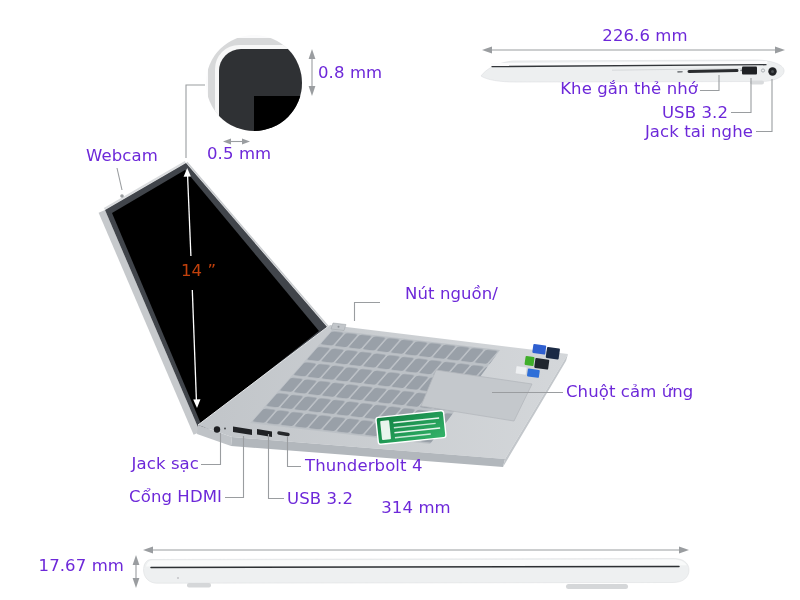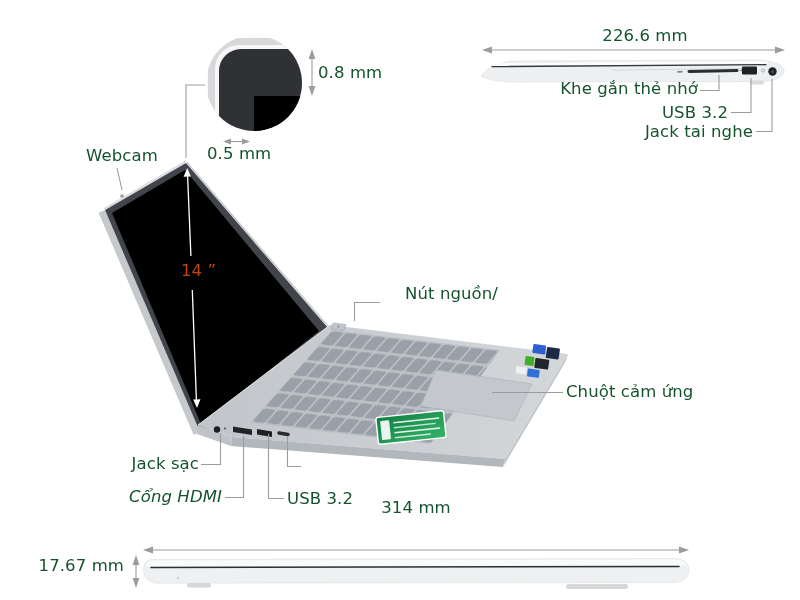--- a/index.html
+++ b/index.html
@@ -1,19 +1,19 @@
 <!DOCTYPE html>
 <html><head>
 <meta charset="utf-8">
 <style>
   html,body{margin:0;padding:0;background:#fff;}
   .stage{position:relative;width:800px;height:600px;background:#ffffff;overflow:hidden;
          font-family:"DejaVu Sans","Liberation Sans",sans-serif;}
   .stage svg{position:absolute;left:0;top:0;}
-  .lbl{position:absolute;font-size:16.5px;color:#14532d;white-space:nowrap;line-height:19px;letter-spacing:.1px;}
+  .lbl{position:absolute;font-size:16.5px;color:#6d28d9;white-space:nowrap;line-height:19px;letter-spacing:.1px;}
   .lbl.right{text-align:right;}
   .lbl.center{text-align:center;}
   .lbl.white{color:#c2410c;}
 </style>
 </head>
 <body>
 
 <div class="stage">
 
 <svg width="800" height="600" viewBox="0 0 800 600">
@@ -188,19 +188,20 @@
 
 <div class="lbl center" style="left:560px;top:26px;width:170px;">226.6 mm</div>
 <div class="lbl right" style="left:500px;top:79px;width:198px;">Khe gắn thẻ nhớ</div>
 <div class="lbl right" style="left:560px;top:103px;width:168px;">USB 3.2</div>
 <div class="lbl right" style="left:560px;top:122px;width:193px;">Jack tai nghe</div>
 
 <div class="lbl" style="left:381px;top:284px;margin-left:24px;">Nút nguồn/</div>
 <div class="lbl" style="left:566px;top:382px;">Chuột cảm ứng</div>
 
 <div class="lbl right" style="left:99px;top:454px;width:100px;">Jack sạc</div>
-<div class="lbl right" style="left:72px;top:487px;width:150px;font-style:italic;">Cổng HDMI</div>
+<div class="lbl right" style="left:72px;top:487px;width:150px;">Cổng HDMI</div>
 <div class="lbl" style="left:287px;top:489px;">USB 3.2</div>
+<div class="lbl" style="left:305px;top:456px;">Thunderbolt 4</div>
 
 <div class="lbl center" style="left:331px;top:498px;width:170px;">314 mm</div>
 <div class="lbl right" style="left:34px;top:556px;width:90px;">17.67 mm</div>
 
 </div>
 
 </body></html>

